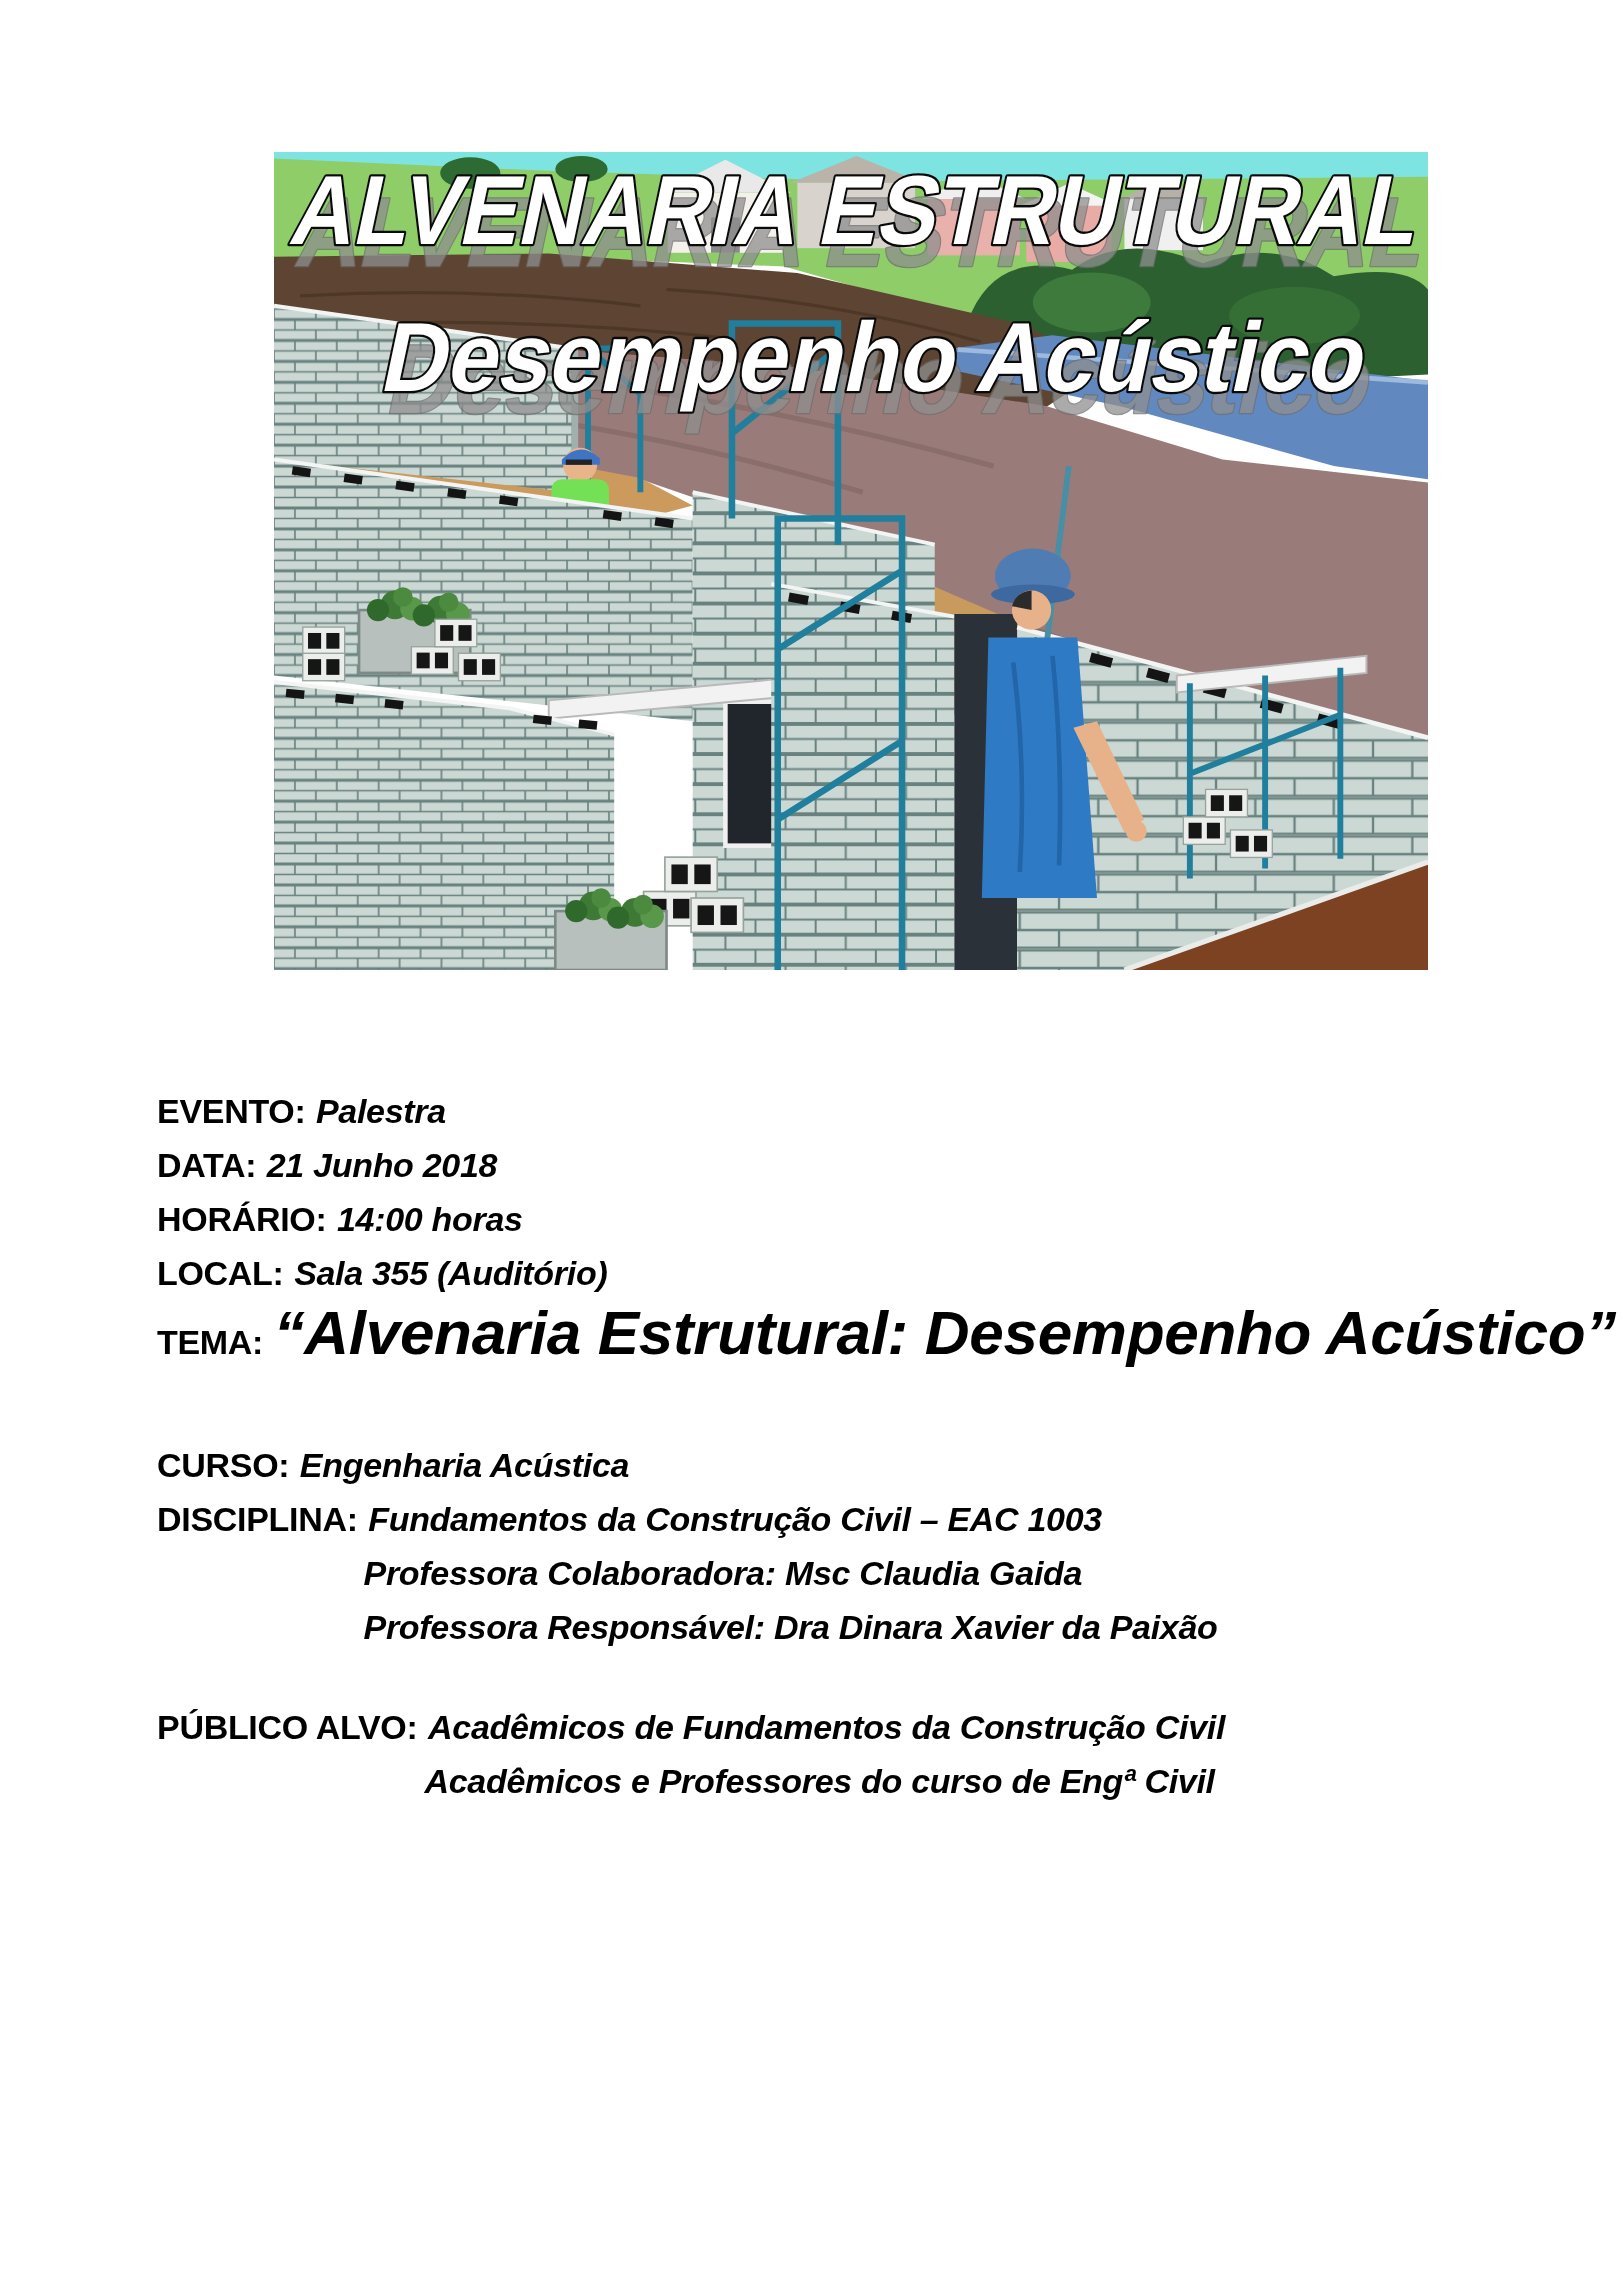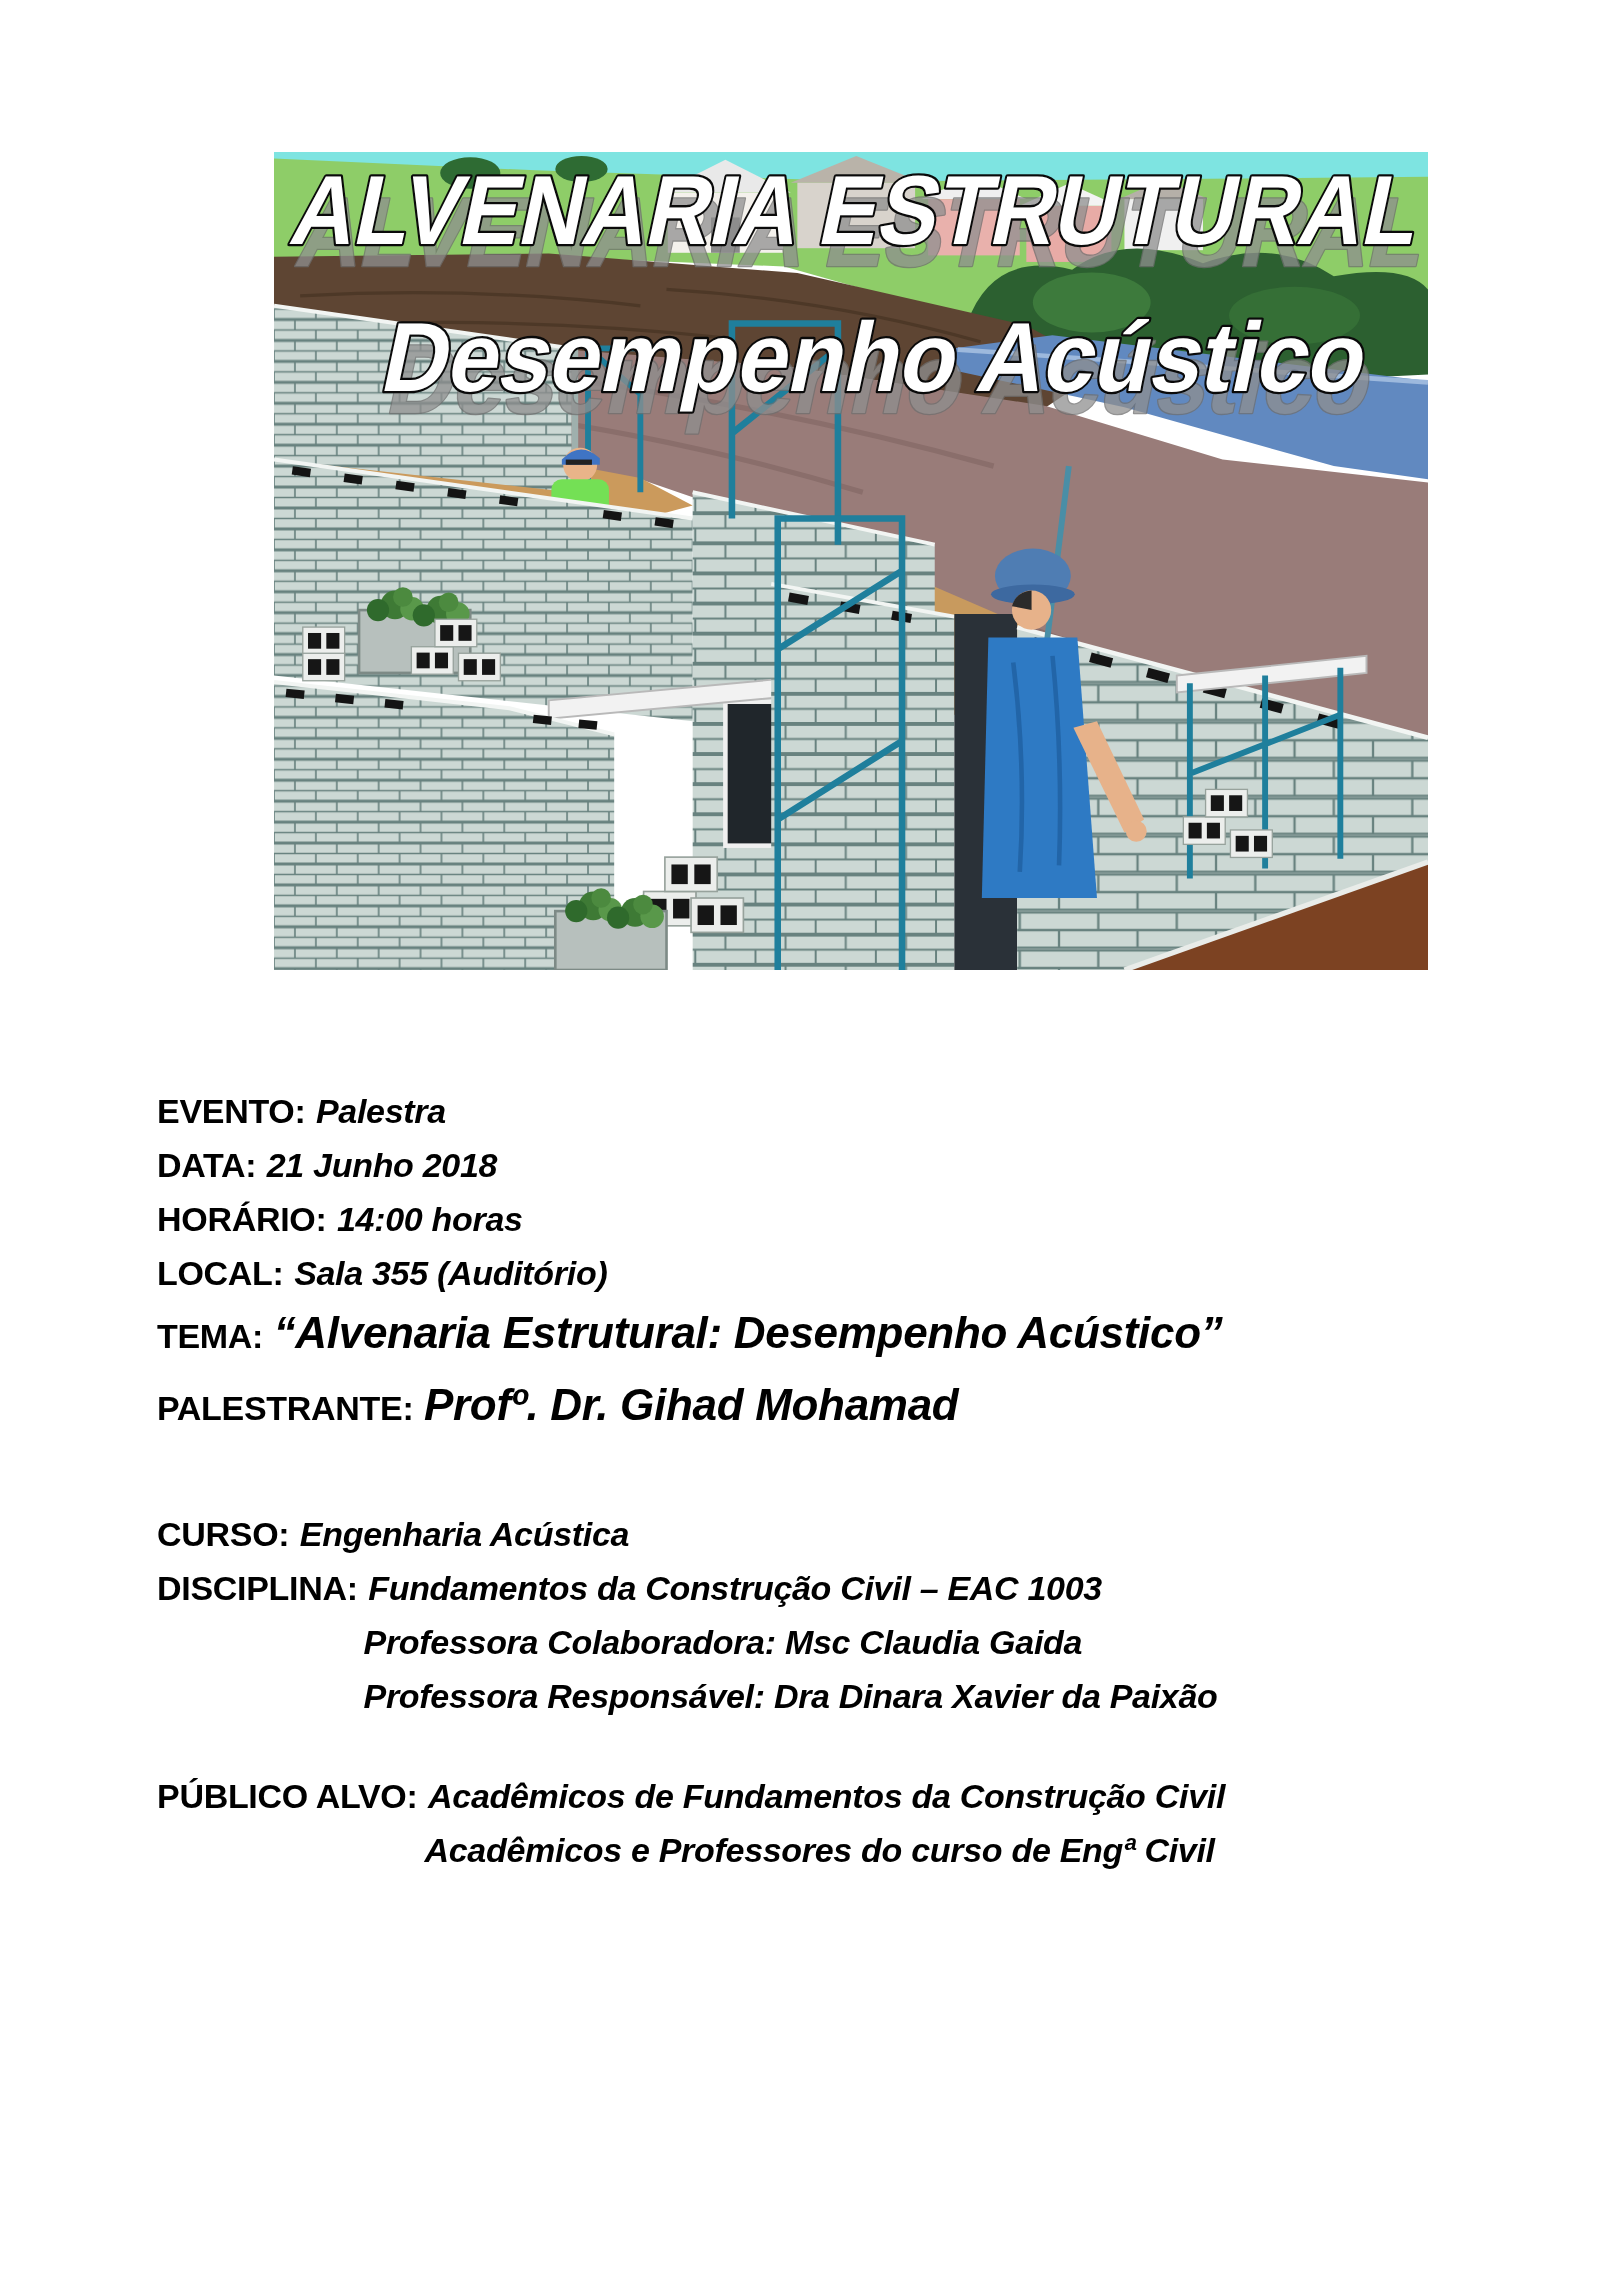--- a/index.html
+++ b/index.html
@@ -5,21 +5,21 @@
   html,body{margin:0;padding:0;background:#ffffff;}
   body{width:1623px;height:2295px;font-family:"Liberation Sans", sans-serif;}
   .page{position:relative;width:1623px;height:2295px;background:#ffffff;overflow:hidden;}
   .illustration{position:absolute;left:274px;top:152px;width:1154px;height:818px;}
   .illustration svg{display:block;width:100%;height:100%;}
   .content{position:absolute;left:157px;top:1084px;color:#000;}
   .line{font-size:34px;font-weight:bold;line-height:54px;white-space:nowrap;letter-spacing:-0.3px;}
   .line .lbl{font-style:normal;margin-top:30px;}
   .line .val{font-style:italic;margin-left:10.5px;}
   .line.big{line-height:65px;}
-  .line.big .val{font-size:44px;}
+  .line.big .val{font-size:62px;}
   .line.pal{line-height:71px;}
   .indent1{margin-left:116px;}
   .indent2{margin-left:196px;}
   .indent3{margin-left:257px;}
   .gap1{height:63px;}
   .gap2{height:46px;}
   .title-main{fill:#ffffff;stroke:#0a0a0a;stroke-width:7;paint-order:stroke;stroke-linejoin:round;
     font-weight:bold;font-family:"Liberation Sans", sans-serif;}
   .title-shadow{fill:#8f8f8f;stroke:#6f6f6f;stroke-width:4;paint-order:stroke;stroke-linejoin:round;
     font-weight:bold;font-family:"Liberation Sans", sans-serif;opacity:.75;}
@@ -245,23 +245,20 @@
     </div>
     <div class="line">
       <span class="lbl">HORÁRIO:</span><span class="val">14:00 horas</span>
     </div>
     <div class="line">
       <span class="lbl">LOCAL:</span><span class="val">Sala 355 (Auditório)</span>
     </div>
     <div class="line big">
       <span class="lbl">TEMA:</span><span class="val">“Alvenaria Estrutural: Desempenho Acústico”</span>
     </div>
-    <div class="line big pal">
-      <span class="lbl">PALESTRANTE:</span><span class="val">Profº. Dr. Gihad Mohamad</span>
-    </div>
     <div class="gap1"></div>
     <div class="line">
       <span class="lbl">CURSO:</span><span class="val">Engenharia Acústica</span>
     </div>
     <div class="line">
       <span class="lbl">DISCIPLINA:</span><span class="val">Fundamentos da Construção Civil – EAC 1003</span>
     </div>
     <div class="line indent2">
       <span class="val">Professora Colaboradora: Msc Claudia Gaida</span>
     </div>

